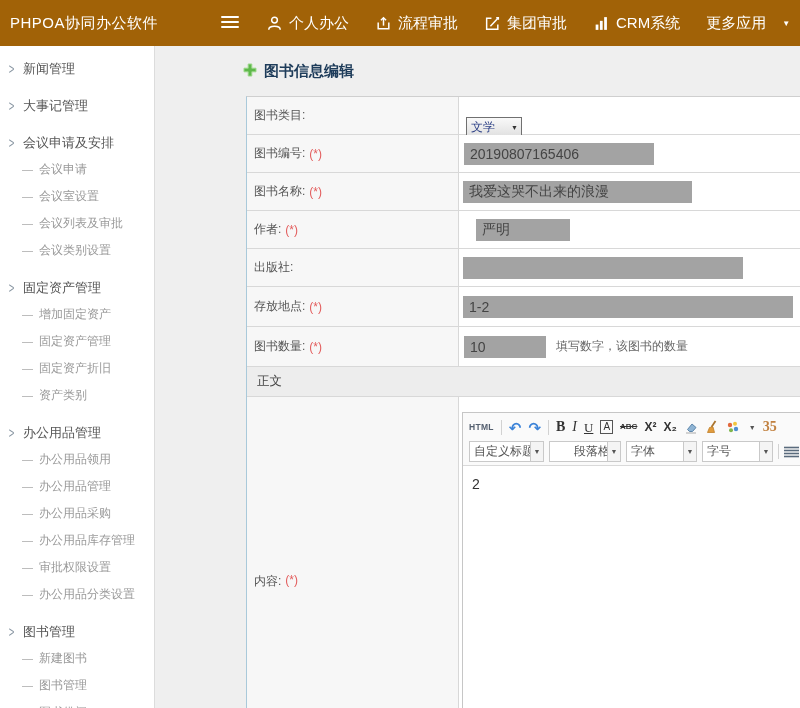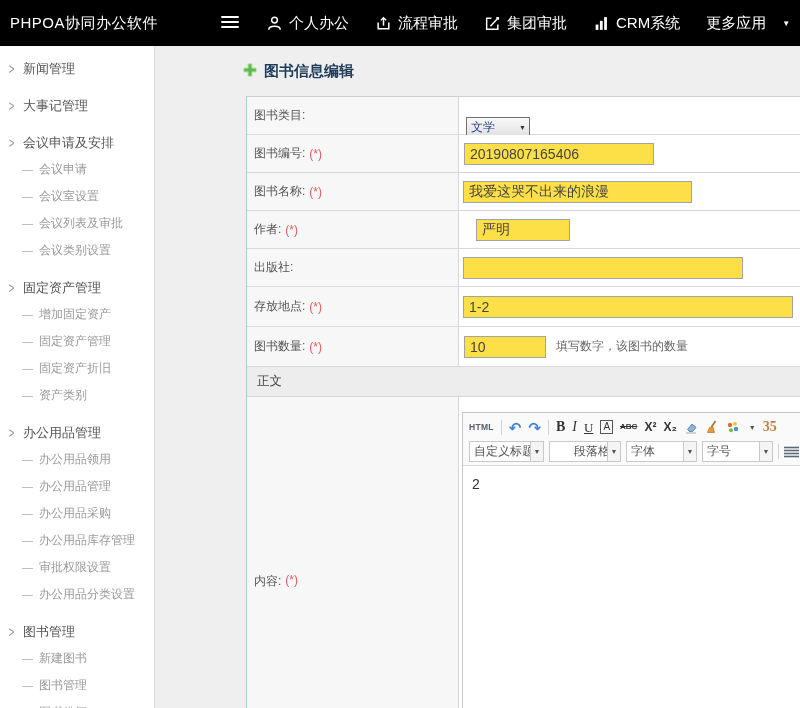--- a/index.html
+++ b/index.html
@@ -1,20 +1,20 @@
 <!DOCTYPE html>
 <html><head>
 <meta charset="utf-8">
 <style>
   * { margin:0; padding:0; box-sizing:border-box; }
   html,body { width:800px; height:708px; overflow:hidden; }
   body { font-family:"Liberation Sans","DejaVu Sans",sans-serif; background:#efefef; position:relative; }
 
   
-  .topbar { position:absolute; left:0; top:0; width:800px; height:46px; background:#000000; color:#fff; display:flex; align-items:center; z-index:10; }
+  .topbar { position:absolute; left:0; top:0; width:800px; height:46px; background:#a16207; color:#fff; display:flex; align-items:center; z-index:10; }
   .brand { position:absolute; left:10px; top:0; height:46px; line-height:46px; font-size:15px; letter-spacing:0.5px; }
   .burger { position:absolute; left:221px; top:16px; width:18px; cursor:pointer; }
   .burger i { display:block; height:2px; background:#fff; margin-bottom:3px; border-radius:1px; }
   .topnav { position:absolute; left:266px; top:0; height:46px; display:flex; align-items:center; gap:26px; }
   .topnav-item { display:flex; align-items:center; gap:6px; font-size:15px; white-space:nowrap; cursor:pointer; }
   .topnav-item svg { display:block; }
   .nav-caret { font-size:8px; margin-left:10px; }
 
   
   .sidebar { position:absolute; left:0; top:46px; width:155px; bottom:0; background:#fff; border-right:1px solid #dcdcdc; padding-top:9px; overflow:hidden; }
@@ -34,30 +34,30 @@
   .fl { width:212px; background:#f7f7f7; border-right:1px solid #d8d8d8; display:flex; align-items:center; padding-left:7px; font-size:12px; color:#555; flex-shrink:0; }
   .fl .req { color:#e35d5d; margin-left:4px; }
   .fv { flex:1; background:#fff; display:flex; align-items:center; padding-left:3px; }
   .h38 { height:38px; } .h40 { height:40px; }
   .row-content { height:400px; }
   .row-content .fl { align-items:flex-start; padding-top:176px; }
   .row-content .fv { display:block; padding:15px 0 0 1px; }
 
   .sect-row { height:30px; background:#ededed; border-bottom:1px solid #d8d8d8; display:flex; align-items:center; padding-left:10px; font-size:12.5px; color:#444; }
 
-  input[type=text] { height:22px; border:1px solid #a3a3a3; font-size:14px; color:#444; padding:0 5px; font-family:inherit; background:#fde047; }
+  input[type=text] { height:22px; border:1px solid #a3a3a3; font-size:14px; color:#444; padding:0 5px; font-family:inherit; background:#a3a3a3; }
   .inp-no { width:190px; margin-left:2px; }
   .inp-name { width:229px; height:24px; margin-left:1px; }
   .inp-author { width:94px; margin-left:14px; }
   .inp-pub { width:280px; margin-left:1px; }
   .inp-loc { width:330px; margin-left:1px; }
   .inp-qty { width:82px; margin-left:2px; }
   .hint { font-size:12px; color:#666; margin-left:10px; }
 
-  .fakeselect { margin-left:4px; width:64px; height:22px; border:1px solid #707070; background:linear-gradient(#f9f9f9,#dedede); display:flex; align-items:center; justify-content:space-between; padding:0 3px 0 4px; cursor:pointer;margin-top:24px; }
+  .fakeselect { margin-left:4px; width:56px; height:22px; border:1px solid #707070; background:linear-gradient(#f9f9f9,#dedede); display:flex; align-items:center; justify-content:space-between; padding:0 3px 0 4px; cursor:pointer;margin-top:24px; }
   .fakeselect .val { font-size:12px; color:#2b3f85; }
   .fakeselect .car { font-size:7px; color:#333; }
 
   
   .editor { margin-left:2px; border:1px solid #c6c6c6; background:#fff; }
   .ed-toolbar { background:#fafafa; border-bottom:1px solid #d9d9d9; padding:4px 6px 3px; }
   .tb-row1 { display:flex; align-items:center; height:20px; gap:7px; margin-bottom:4px; }
   .tb-sep { width:1px; height:15px; background:#d2d2d2; }
   .tbtn { cursor:pointer; color:#333; line-height:1; display:flex; align-items:center; }
   .b-html { font-size:8.5px; font-weight:bold; color:#556070; letter-spacing:0.3px; }

